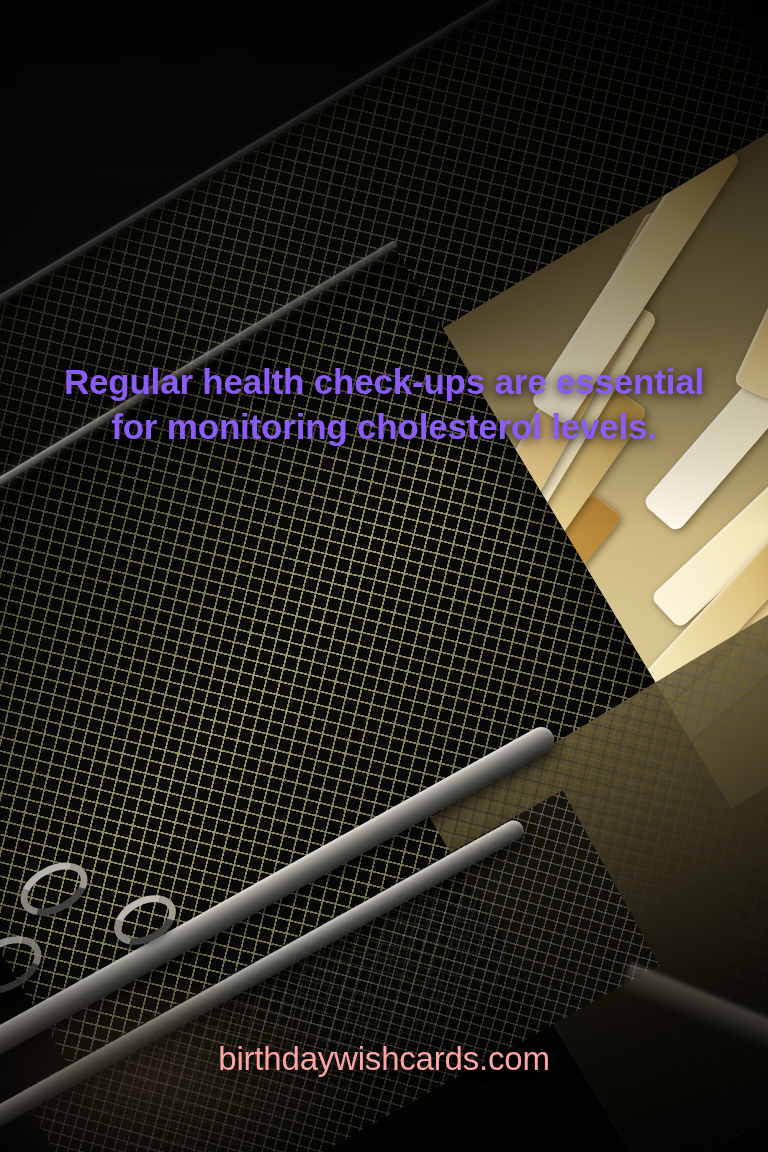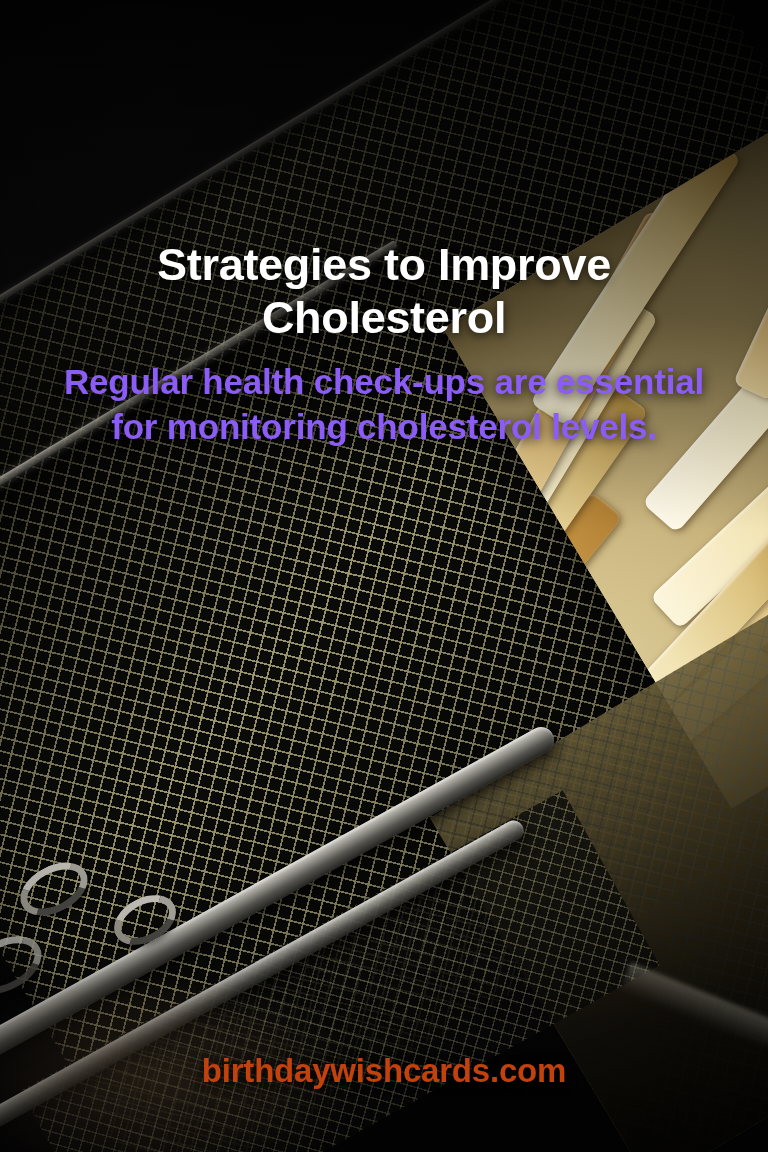--- a/index.html
+++ b/index.html
@@ -203,25 +203,25 @@
     color:#8b5cf6;
     font-size:35px;
     line-height:1.28;
     font-weight:700;
     letter-spacing:-.2px;
     text-shadow:0 2px 12px rgba(0,0,0,.85);
   }
   .watermark{
     position:absolute;
     left:0; right:0; top:1040px;
-    margin:12px;
+    margin:0;
     text-align:center;
-    color:#c2410c;
+    color:#fca5a5;
     font-size:33px;
-    font-weight:700;
+    font-weight:400;
     letter-spacing:-.2px;
     text-shadow:0 2px 12px rgba(0,0,0,.9);
   }
 </style>
 </head>
 <body>
 
 <div class="pin">
 
   <div class="photo">
@@ -265,18 +265,17 @@
     <div class="hook h2"></div>
     <div class="hook h3"></div>
 
     <div class="table-tone"></div>
     <div class="metal-edge"></div>
 
     <div class="vignette"></div>
   </div>
 
   <div class="overlay">
-    <h1 class="headline">Strategies to Improve Cholesterol</h1>
     <p class="subhead">Regular health check-ups are essential for monitoring cholesterol levels.</p>
     <p class="watermark">birthdaywishcards.com</p>
   </div>
 
 </div>
 
 </body></html>

